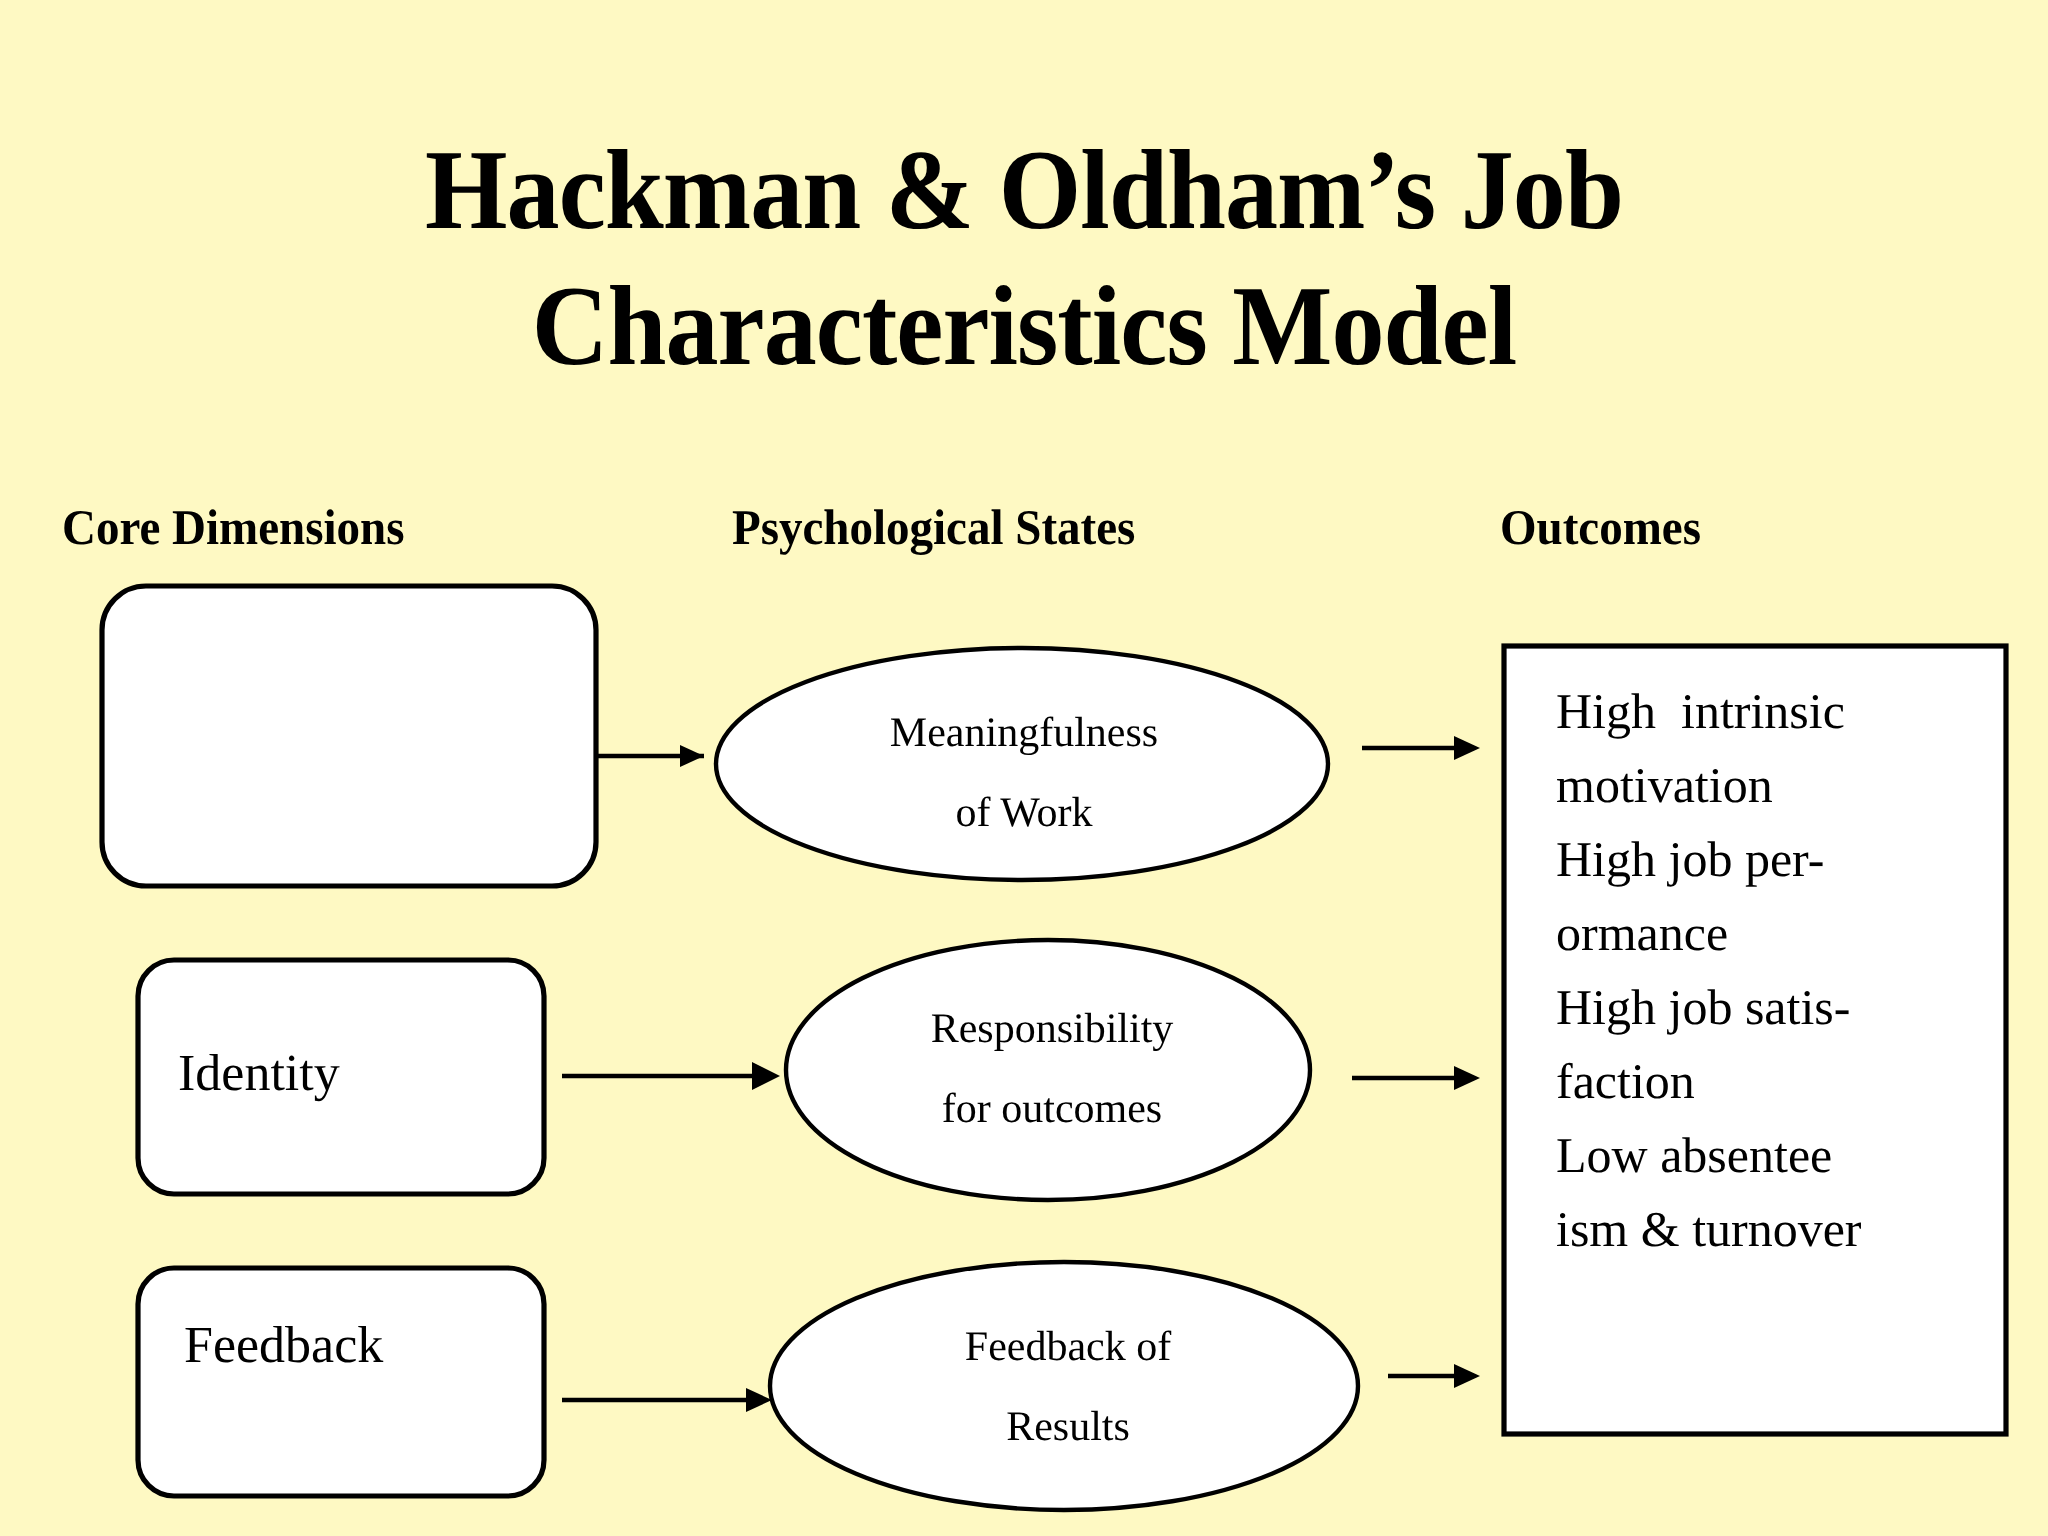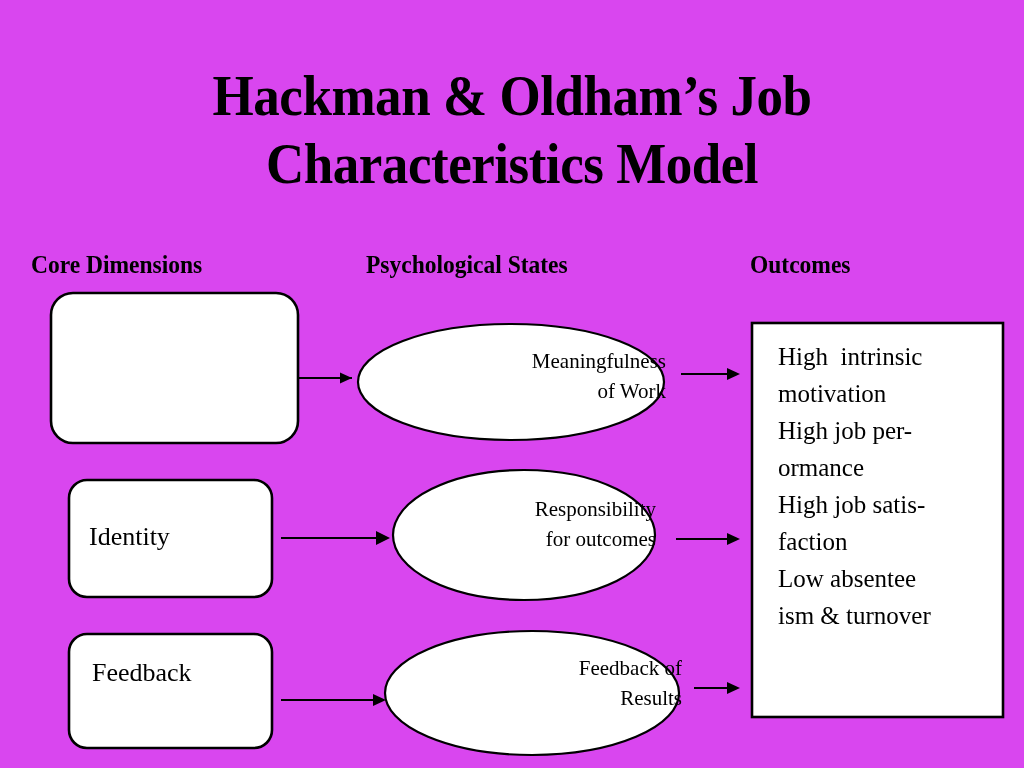--- a/index.html
+++ b/index.html
@@ -11,21 +11,21 @@
     width: 1024px;
     height: 768px;
     overflow: hidden;
     font-family: "Liberation Serif", "DejaVu Serif", serif;
     color: #000000;
   }
   #slide {
     position: relative;
     width: 1024px;
     height: 768px;
-    background: #d946ef;
+    background: #fef9c3;
   }
 
   
   .title-block {
     position: absolute;
     left: 0;
     top: 62px;
     width: 1024px;
     text-align: center;
   }
@@ -96,22 +96,22 @@
     font-size: 26px;
     line-height: 37px;
   }
   #txt-dim1 { left: 77px;  top: 313px; }
   #txt-dim2 { left: 89px;  top: 518px; }
   #txt-dim3 { left: 92px;  top: 654px; }
 
   
   .state-text {
     font-size: 21px;
-    line-height: 30px;
-    text-align: right;
+    line-height: 40px;
+    text-align: center;
   }
   #txt-state1 { left: 358px; top: 346px; width: 308px; }
   #txt-state2 { left: 396px; top: 494px; width: 260px; }
   #txt-state3 { left: 386px; top: 653px; width: 296px; }
 
   
   #txt-outcomes {
     left: 766px;
     top: 338px;
     width: 226px;

